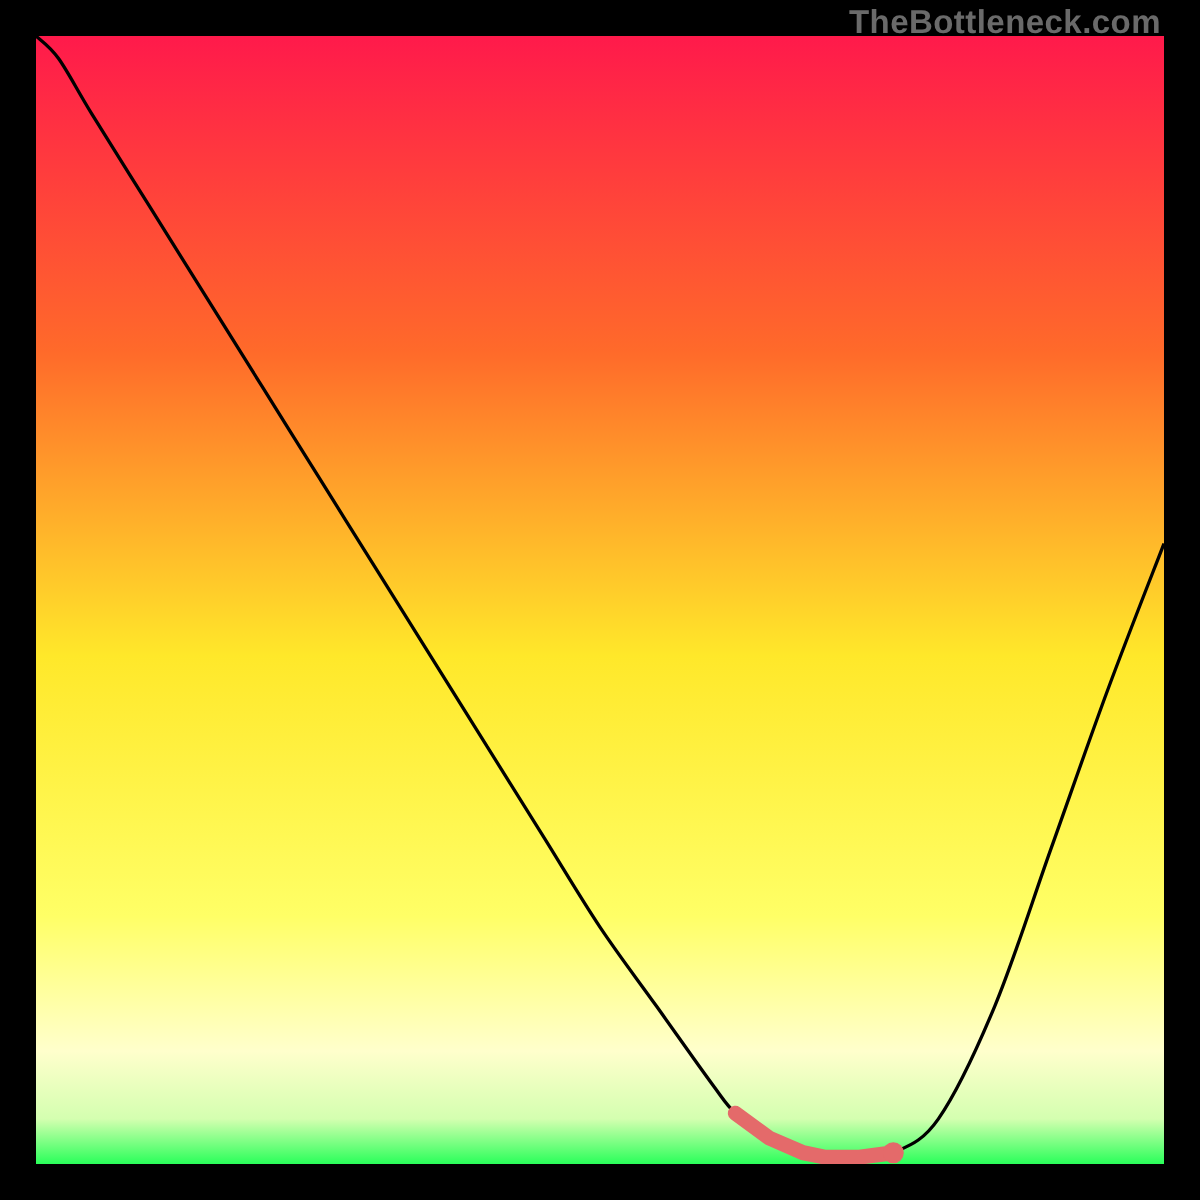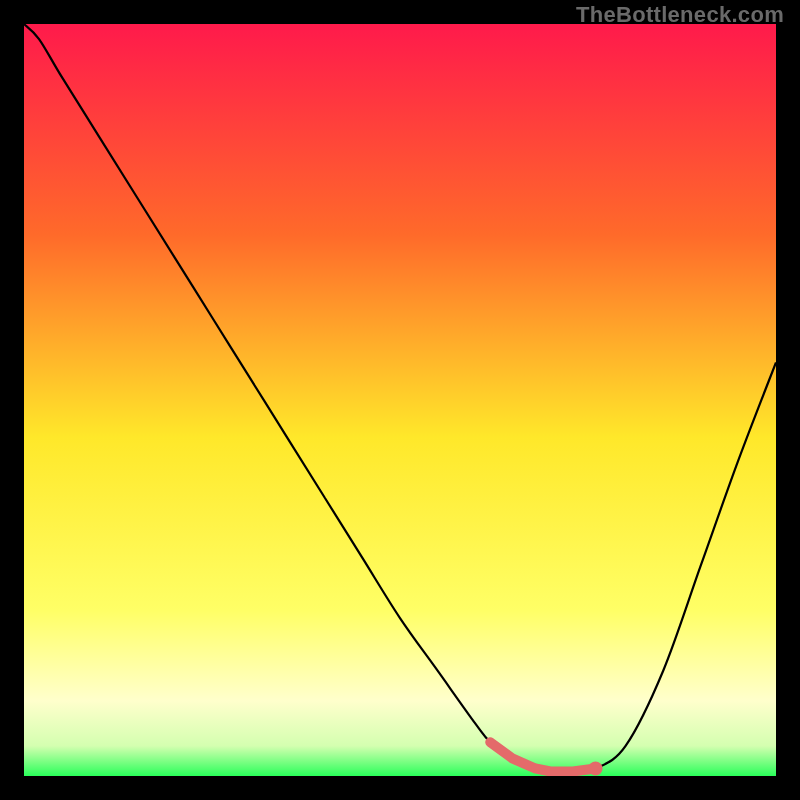--- a/index.html
+++ b/index.html
@@ -28,21 +28,21 @@
   .gradient {
     position: absolute;
     left: 0;
     top: 0;
     width: 752px;
     height: 752px;
   }
   .watermark {
     position: absolute;
     top: 2px;
-    right: 16px;
+    right: 26px;
     color: #6a6a6a;
     font-family: Arial, Helvetica, sans-serif;
     font-size: 22px;
     font-weight: 600;
     letter-spacing: 0.3px;
     user-select: none;
   }
   svg {
     position: absolute;
     left: 0;

